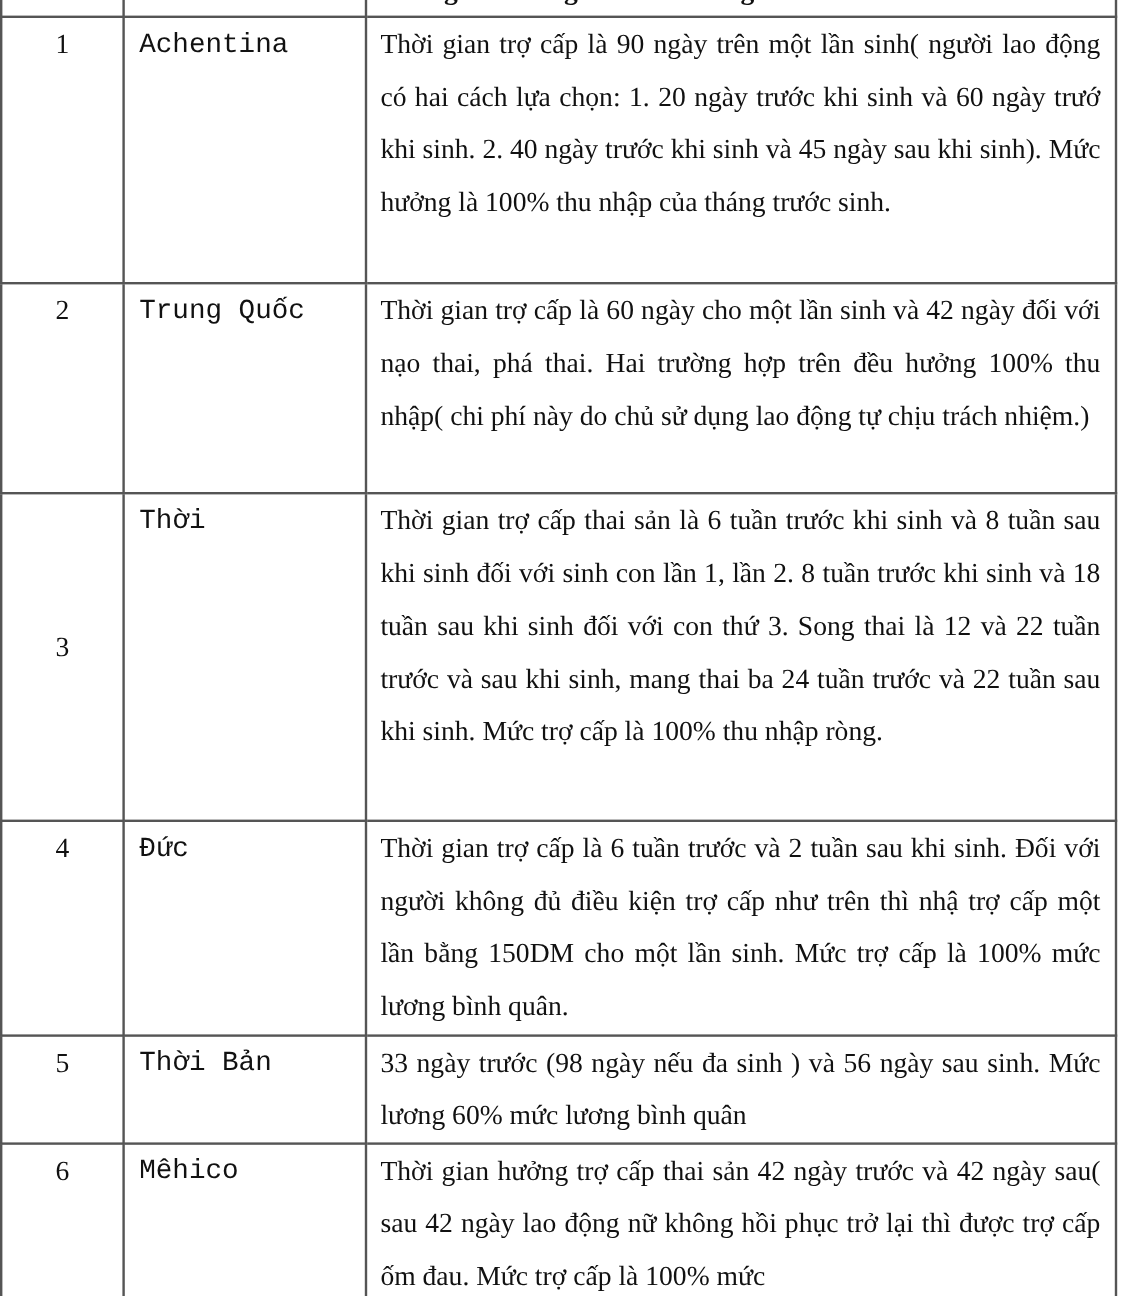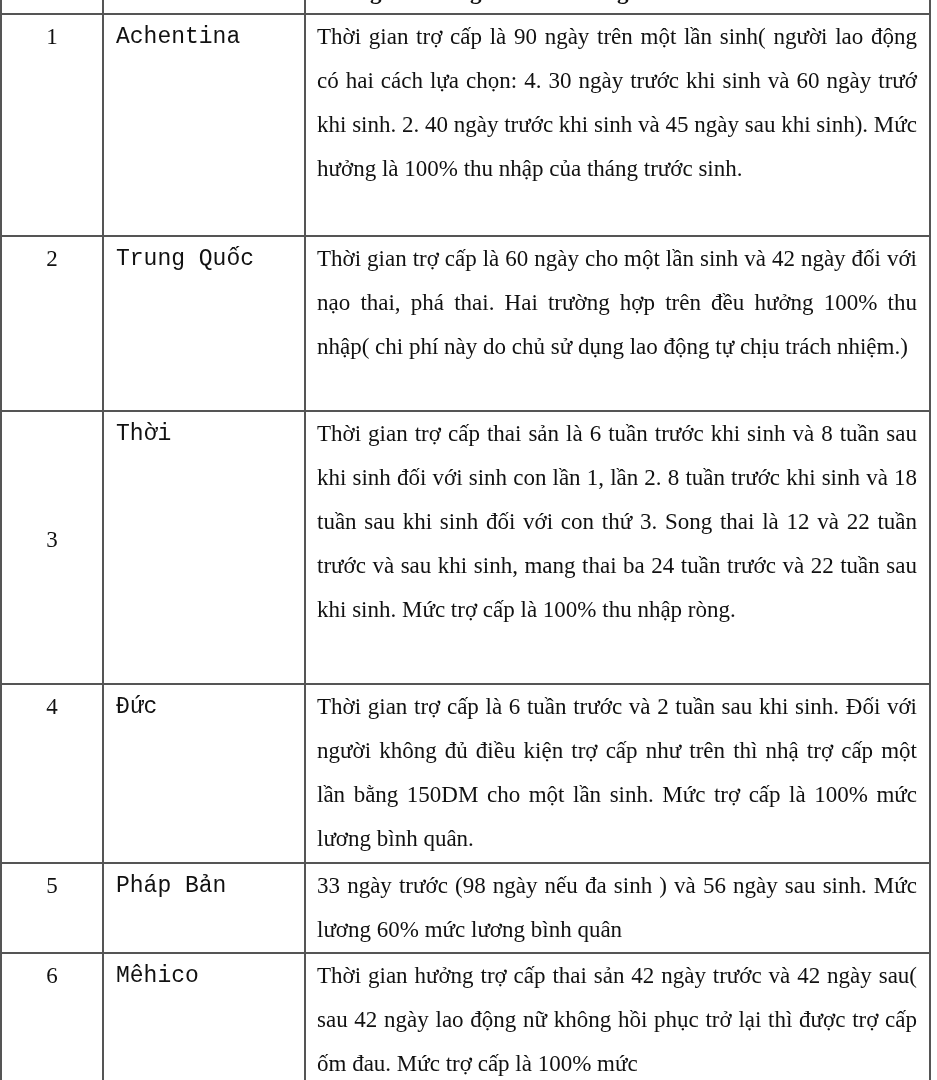--- a/index.html
+++ b/index.html
@@ -23,40 +23,40 @@
     <tr>
       <th class="c1">STT</th>
       <th class="c2" style="text-align:center;padding-left:0">Tên nước</th>
       <th class="c3" style="text-align:center">Thời gian hưởng và mức hưởng</th>
     </tr>
   </thead>
   <tbody>
     <tr style="height:222px">
       <td class="c1">1</td>
       <td class="c2">Achentina</td>
-      <td class="c3">Thời gian trợ cấp là 90 ngày trên một lần sinh( người lao động có hai cách lựa chọn: 4. 30 ngày trước khi sinh và 60 ngày trướ khi sinh. 2. 40 ngày trước khi sinh và 45 ngày sau khi sinh). Mức hưởng là 100% thu nhập của tháng trước sinh.</td>
+      <td class="c3">Thời gian trợ cấp là 90 ngày trên một lần sinh( người lao động có hai cách lựa chọn: 1. 20 ngày trước khi sinh và 60 ngày trướ khi sinh. 2. 40 ngày trước khi sinh và 45 ngày sau khi sinh). Mức hưởng là 100% thu nhập của tháng trước sinh.</td>
     </tr>
     <tr style="height:175px">
       <td class="c1">2</td>
       <td class="c2">Trung Quốc</td>
       <td class="c3">Thời gian trợ cấp là 60 ngày cho một lần sinh và 42 ngày đối với nạo thai, phá thai. Hai trường hợp trên đều hưởng 100% thu nhập( chi phí này do chủ sử dụng lao động tự chịu trách nhiệm.)</td>
     </tr>
     <tr style="height:273px">
       <td class="c1 mid" style="padding-bottom:16px">3</td>
       <td class="c2">Thời</td>
       <td class="c3">Thời gian trợ cấp thai sản là 6 tuần trước khi sinh và 8 tuần sau khi sinh đối với sinh con lần 1, lần 2. 8 tuần trước khi sinh và 18 tuần sau khi sinh đối với con thứ 3. Song thai là 12 và 22 tuần trước và sau khi sinh, mang thai ba 24 tuần trước và 22 tuần sau khi sinh. Mức trợ cấp là 100% thu nhập ròng.</td>
     </tr>
     <tr style="height:179px">
       <td class="c1">4</td>
       <td class="c2">Đức</td>
       <td class="c3">Thời gian trợ cấp là 6 tuần trước và 2 tuần sau khi sinh. Đối với người không đủ điều kiện trợ cấp như trên thì nhậ trợ cấp một lần bằng 150DM cho một lần sinh. Mức trợ cấp là 100% mức lương bình quân.</td>
     </tr>
     <tr style="height:78px">
       <td class="c1">5</td>
-      <td class="c2">Pháp Bản</td>
+      <td class="c2">Thời Bản</td>
       <td class="c3">33 ngày trước (98 ngày nếu đa sinh ) và 56 ngày sau sinh. Mức lương 60% mức lương bình quân</td>
     </tr>
     <tr class="r6">
       <td class="c1">6</td>
       <td class="c2">Mêhico</td>
       <td class="c3">Thời gian hưởng trợ cấp thai sản 42 ngày trước và 42 ngày sau( sau 42 ngày lao động nữ không hồi phục trở lại thì được trợ cấp ốm đau. Mức trợ cấp là 100% mức</td>
     </tr>
   </tbody>
 </table>
 

